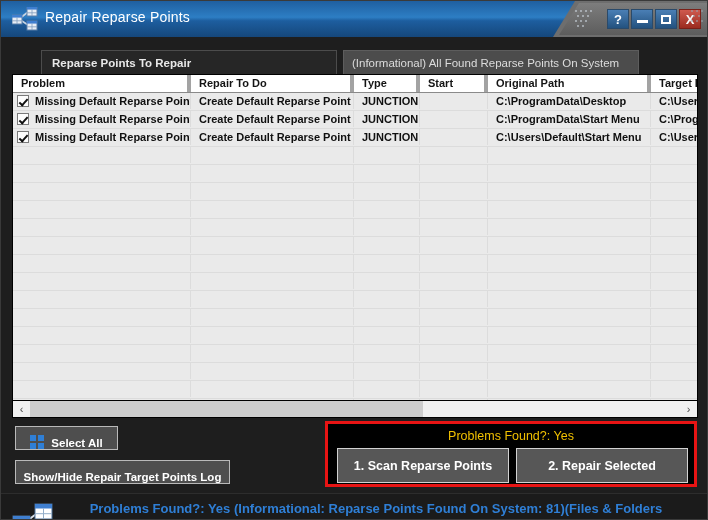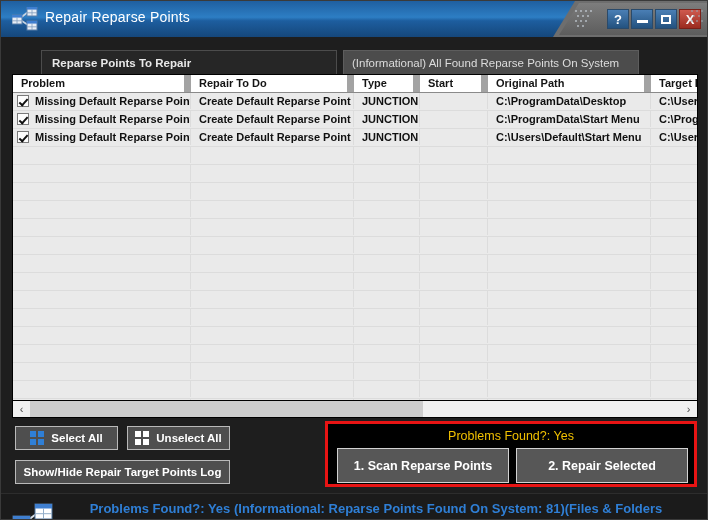--- a/index.html
+++ b/index.html
@@ -169,21 +169,21 @@
   }
   .hcell {
     display: inline-block;
     height: 17px;
     line-height: 17px;
     font-size: 11px;
     font-weight: bold;
     color: #141414;
     padding-left: 8px;
     box-sizing: border-box;
-    border-right: 7px solid #a3a3a3;
+    border-right: 4px solid #a3a3a3;
     background: #ffffff;
     vertical-align: top;
     overflow: hidden;
     cursor: pointer;
   }
   .grid-rows {
     position: relative;
     background: #eaeaea;
     height: 320px;
   }
@@ -259,21 +259,21 @@
 
   
   .btn {
     box-sizing: border-box;
     background: #4e4e4e;
     border: 1px solid #b9b9b9;
     color: #ffffff;
     font-size: 11.5px;
     font-weight: bold;
     display: flex;
-    align-items: center;
+    align-items: flex-end;
     justify-content: center;
     cursor: pointer;
     white-space: nowrap;
     position: absolute;
   }
   .btn .micon { margin-right: 7px; display: inline-block; }
 
   #btn-select-all   { left: 14px;  top: 389px; width: 103px; height: 24px; }
   #btn-unselect-all { left: 126px; top: 389px; width: 103px; height: 24px; }
   #btn-log          { left: 14px;  top: 423px; width: 215px; height: 24px; }
@@ -467,29 +467,20 @@
     <div class="btn" id="btn-select-all">
       <span class="sq4 micon">
         <i style="background:#2f7fd6"></i>
           <i style="background:#2f7fd6"></i>
           <i style="background:#2f7fd6"></i>
           <i style="background:#2f7fd6"></i>
       </span>
       <span>Select All</span>
     </div>
 
-    <div class="btn" id="btn-unselect-all">
-      <span class="sq4 micon">
-        <i style="background:#ffffff"></i>
-          <i style="background:#ffffff"></i>
-          <i style="background:#ffffff"></i>
-          <i style="background:#ffffff"></i>
-      </span>
-      <span>Unselect All</span>
-    </div>
 
     <div class="btn" id="btn-log">
       <span>Show/Hide Repair Target Points Log</span>
     </div>
 
     <div class="action-box">
       <div class="problems-found">Problems Found?: Yes</div>
       <div class="act-btn" id="btn-scan">
         <span>1. Scan Reparse Points</span>
       </div>

